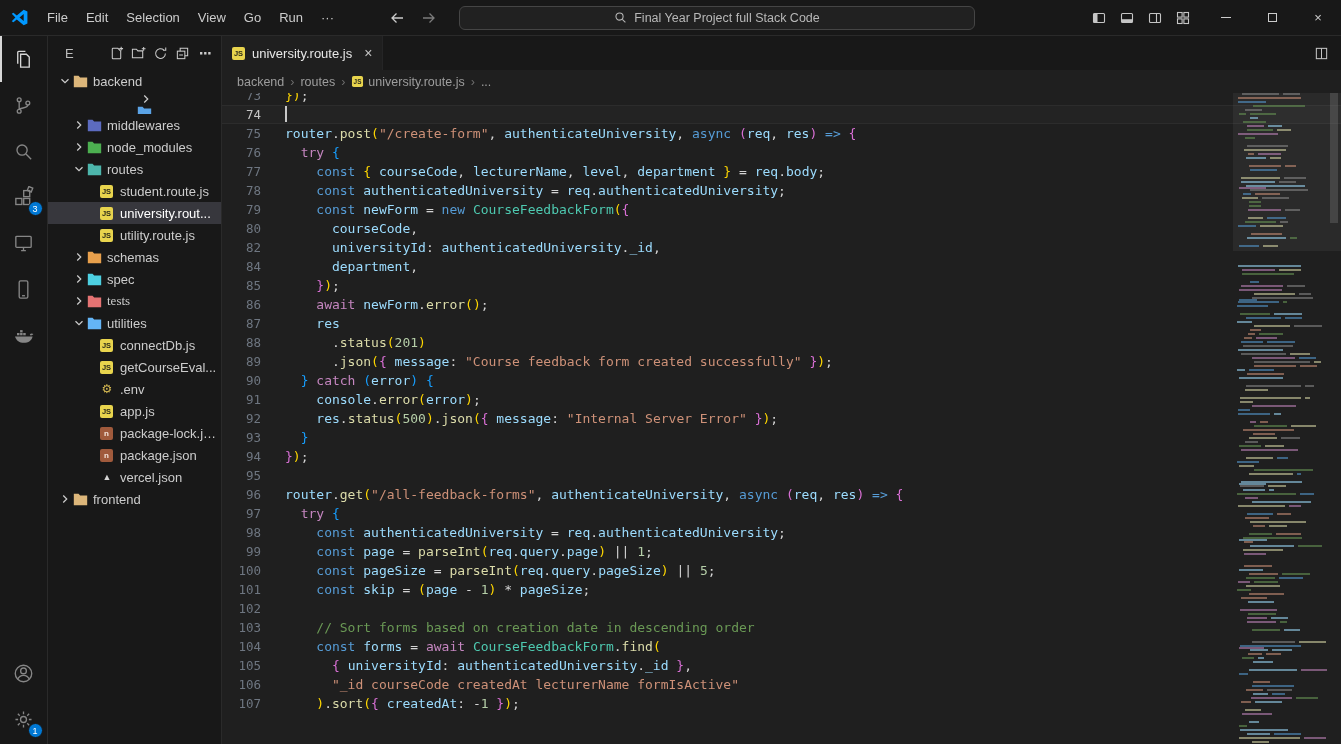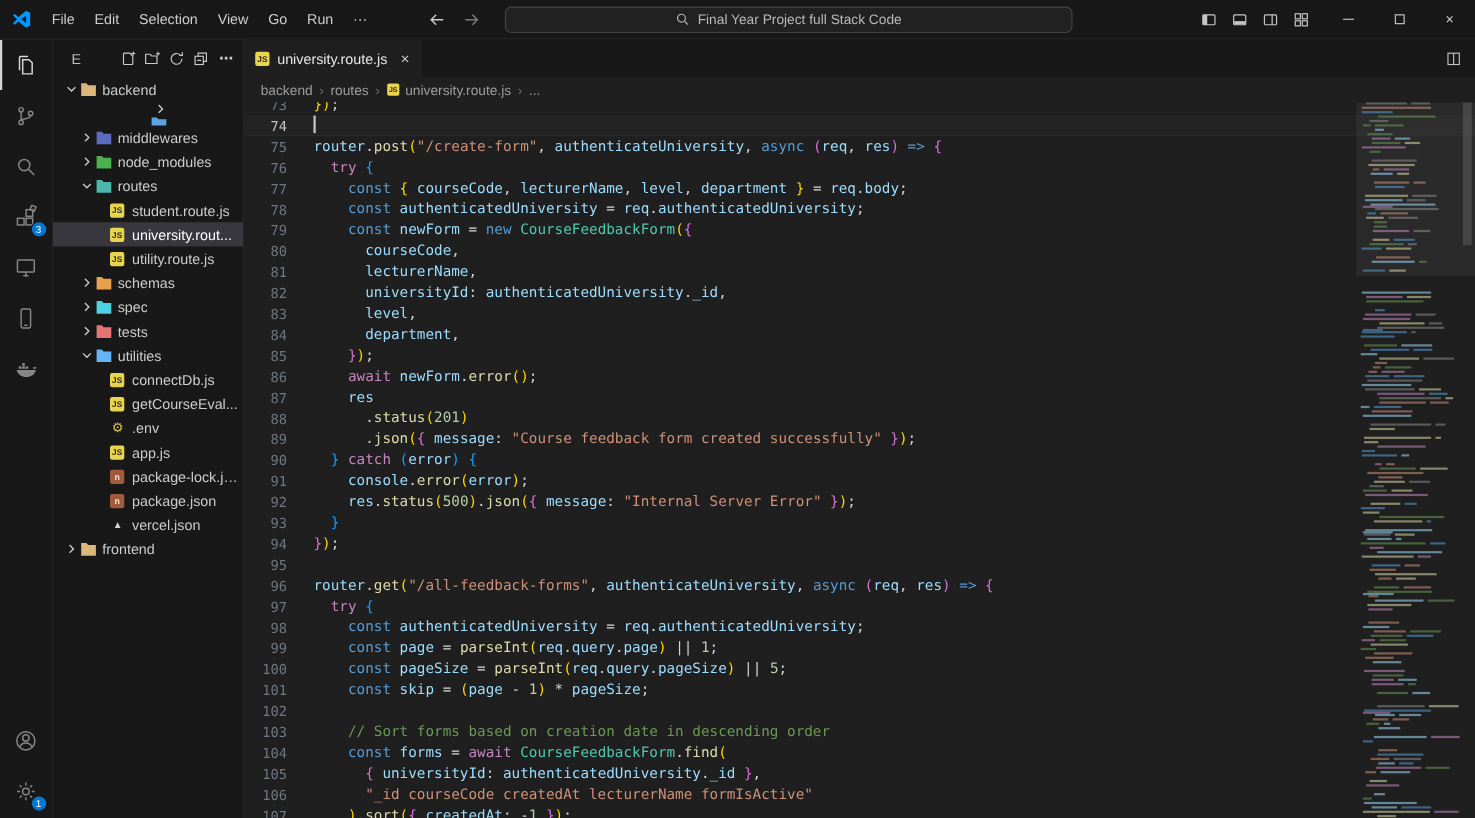--- a/index.html
+++ b/index.html
@@ -366,21 +366,21 @@
               <path d="M6 4l4 4-4 4"></path>
             </svg>
           </span>
           <span class="tree-ico">
             <svg width="15" height="13" viewBox="0 0 16 14">
               <path d="M.8.8h5.1l1.7 1.9h7.6v10.4H.8z" fill="#4dd0e1"></path>
             </svg>
           </span>
           <span class="tree-label">spec</span>
         </div>
-        <div class="tree-row" style="padding-left: 24px;">
+        <div class="tree-row" style="padding-left: 24px; font-family: Liberation Serif, serif;">
           <span class="chev">
             <svg width="14" height="14" viewBox="0 0 16 16" fill="none" stroke="#cccccc" stroke-width="1.4">
               <path d="M6 4l4 4-4 4"></path>
             </svg>
           </span>
           <span class="tree-ico">
             <svg width="15" height="13" viewBox="0 0 16 14">
               <path d="M.8.8h5.1l1.7 1.9h7.6v10.4H.8z" fill="#e57373"></path>
             </svg>
           </span>
@@ -486,23 +486,21 @@
     <div class="code-wrap">
       <div class="code-lines">
           <div class="line"><span class="ln">73</span><span class="code-text"><span class="c-g">}</span><span class="c-g">)</span><span class="c-p">;</span></span></div>
           <div class="line active"><span class="ln">74</span><span class="code-text"><span class="cursor"></span></span></div>
           <div class="line"><span class="ln">75</span><span class="code-text"><span class="c-v">router</span><span class="c-p">.</span><span class="c-f">post</span><span class="c-g">(</span><span class="c-s">"/create-form"</span><span class="c-p">, </span><span class="c-v">authenticateUniversity</span><span class="c-p">, </span><span class="c-k">async</span><span class="c-p"> </span><span class="c-u">(</span><span class="c-v">req</span><span class="c-p">, </span><span class="c-v">res</span><span class="c-u">)</span><span class="c-p"> </span><span class="c-k">=&gt;</span><span class="c-p"> </span><span class="c-u">{</span></span></div>
           <div class="line"><span class="ln">76</span><span class="code-text"><span class="c-p">  </span><span class="c-c">try</span><span class="c-p"> </span><span class="c-b">{</span></span></div>
           <div class="line"><span class="ln">77</span><span class="code-text"><span class="c-p">    </span><span class="c-k">const</span><span class="c-p"> </span><span class="c-g">{</span><span class="c-p"> </span><span class="c-v">courseCode</span><span class="c-p">, </span><span class="c-v">lecturerName</span><span class="c-p">, </span><span class="c-v">level</span><span class="c-p">, </span><span class="c-v">department</span><span class="c-p"> </span><span class="c-g">}</span><span class="c-p"> = </span><span class="c-v">req</span><span class="c-p">.</span><span class="c-v">body</span><span class="c-p">;</span></span></div>
           <div class="line"><span class="ln">78</span><span class="code-text"><span class="c-p">    </span><span class="c-k">const</span><span class="c-p"> </span><span class="c-v">authenticatedUniversity</span><span class="c-p"> = </span><span class="c-v">req</span><span class="c-p">.</span><span class="c-v">authenticatedUniversity</span><span class="c-p">;</span></span></div>
           <div class="line"><span class="ln">79</span><span class="code-text"><span class="c-p">    </span><span class="c-k">const</span><span class="c-p"> </span><span class="c-v">newForm</span><span class="c-p"> = </span><span class="c-k">new</span><span class="c-p"> </span><span class="c-t">CourseFeedbackForm</span><span class="c-g">(</span><span class="c-u">{</span></span></div>
           <div class="line"><span class="ln">80</span><span class="code-text"><span class="c-p">      </span><span class="c-v">courseCode</span><span class="c-p">,</span></span></div>
-          <div class="line"><span class="ln">81</span><span class="code-text"><span class="c-p">      </span><span class="c-v">lecturerName</span><span class="c-p">,</span></span></div>
           <div class="line"><span class="ln">82</span><span class="code-text"><span class="c-p">      </span><span class="c-v">universityId</span><span class="c-p">: </span><span class="c-v">authenticatedUniversity</span><span class="c-p">.</span><span class="c-v">_id</span><span class="c-p">,</span></span></div>
-          <div class="line"><span class="ln">83</span><span class="code-text"><span class="c-p">      </span><span class="c-v">level</span><span class="c-p">,</span></span></div>
           <div class="line"><span class="ln">84</span><span class="code-text"><span class="c-p">      </span><span class="c-v">department</span><span class="c-p">,</span></span></div>
           <div class="line"><span class="ln">85</span><span class="code-text"><span class="c-p">    </span><span class="c-u">}</span><span class="c-g">)</span><span class="c-p">;</span></span></div>
           <div class="line"><span class="ln">86</span><span class="code-text"><span class="c-p">    </span><span class="c-c">await</span><span class="c-p"> </span><span class="c-v">newForm</span><span class="c-p">.</span><span class="c-f">error</span><span class="c-g">(</span><span class="c-g">)</span><span class="c-p">;</span></span></div>
           <div class="line"><span class="ln">87</span><span class="code-text"><span class="c-p">    </span><span class="c-v">res</span></span></div>
           <div class="line"><span class="ln">88</span><span class="code-text"><span class="c-p">      </span><span class="c-p">.</span><span class="c-f">status</span><span class="c-g">(</span><span class="c-n">201</span><span class="c-g">)</span></span></div>
           <div class="line"><span class="ln">89</span><span class="code-text"><span class="c-p">      </span><span class="c-p">.</span><span class="c-f">json</span><span class="c-g">(</span><span class="c-u">{</span><span class="c-p"> </span><span class="c-v">message</span><span class="c-p">: </span><span class="c-s">"Course feedback form created successfully"</span><span class="c-p"> </span><span class="c-u">}</span><span class="c-g">)</span><span class="c-p">;</span></span></div>
           <div class="line"><span class="ln">90</span><span class="code-text"><span class="c-p">  </span><span class="c-b">}</span><span class="c-p"> </span><span class="c-c">catch</span><span class="c-p"> </span><span class="c-b">(</span><span class="c-v">error</span><span class="c-b">)</span><span class="c-p"> </span><span class="c-b">{</span></span></div>
           <div class="line"><span class="ln">91</span><span class="code-text"><span class="c-p">    </span><span class="c-v">console</span><span class="c-p">.</span><span class="c-f">error</span><span class="c-g">(</span><span class="c-v">error</span><span class="c-g">)</span><span class="c-p">;</span></span></div>
           <div class="line"><span class="ln">92</span><span class="code-text"><span class="c-p">    </span><span class="c-v">res</span><span class="c-p">.</span><span class="c-f">status</span><span class="c-g">(</span><span class="c-n">500</span><span class="c-g">)</span><span class="c-p">.</span><span class="c-f">json</span><span class="c-g">(</span><span class="c-u">{</span><span class="c-p"> </span><span class="c-v">message</span><span class="c-p">: </span><span class="c-s">"Internal Server Error"</span><span class="c-p"> </span><span class="c-u">}</span><span class="c-g">)</span><span class="c-p">;</span></span></div>
           <div class="line"><span class="ln">93</span><span class="code-text"><span class="c-p">  </span><span class="c-b">}</span></span></div>

